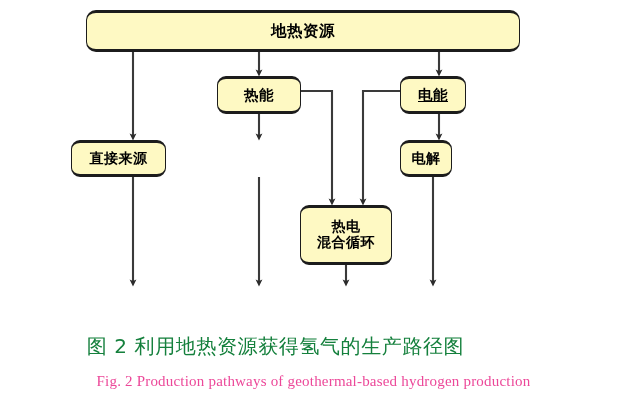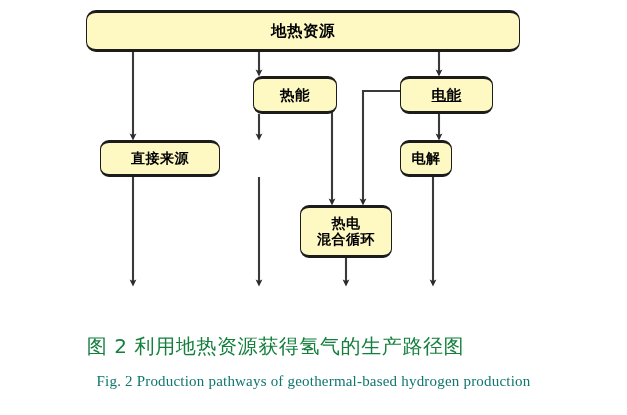--- a/index.html
+++ b/index.html
@@ -61,63 +61,62 @@
     font-size: 15.5px;
   }
   #node-hydrogen {
     left: 86px; top: 286px; width: 434px; height: 38px;
     border-radius: 10px;
     font-size: 15px;
   }
   #node-thermal-energy {
     left: 217px; top: 76px; width: 84px; height: 38px;
     font-size: 14.5px;
-    margin-left: 36px;
   }
   #node-electric-energy {
-    left: 400px; top: 76px; width: 93px; height: 38px;
+    left: 400px; top: 76px; width: 66px; height: 38px;
     font-size: 14.5px;
     text-decoration: underline;
   }
   #node-direct-source {
-    left: 100px; top: 140px; width: 120px; height: 37px;
+    left: 71px; top: 140px; width: 95px; height: 37px;
     font-size: 14px;
     font-family: Liberation Serif, serif;
   }
   #node-thermochemical {
     left: 203px; top: 140px; width: 116px; height: 37px;
     font-size: 14px;
   }
   #node-electrolysis {
     left: 400px; top: 140px; width: 52px; height: 37px;
     font-size: 14px;
   }
   #node-hybrid {
-    left: 300px; top: 205px; width: 92px; height: 53px;
+    left: 300px; top: 205px; width: 92px; height: 60px;
     font-size: 14px;
   }
   .caption-cn {
     position: absolute;
     left: 0;
     top: 333px;
     width: 551px;
     text-align: center;
     font-size: 20px;
     color: #15803d;
     letter-spacing: 0.6px;
     font-family: "DejaVu Sans", "Liberation Sans", sans-serif;
   }
   .caption-en {
     position: absolute;
     left: 0;
     top: 373px;
     width: 627px;
     text-align: center;
     font-size: 15px;
-    color: #0f766e;
+    color: #ec4899;
     font-family: "Liberation Serif", "DejaVu Serif", serif;
     letter-spacing: 0.2px;
   }
 </style>
 </head>
 <body>
 
 <div id="figure-root">
 
   <div class="diagram-layer">

